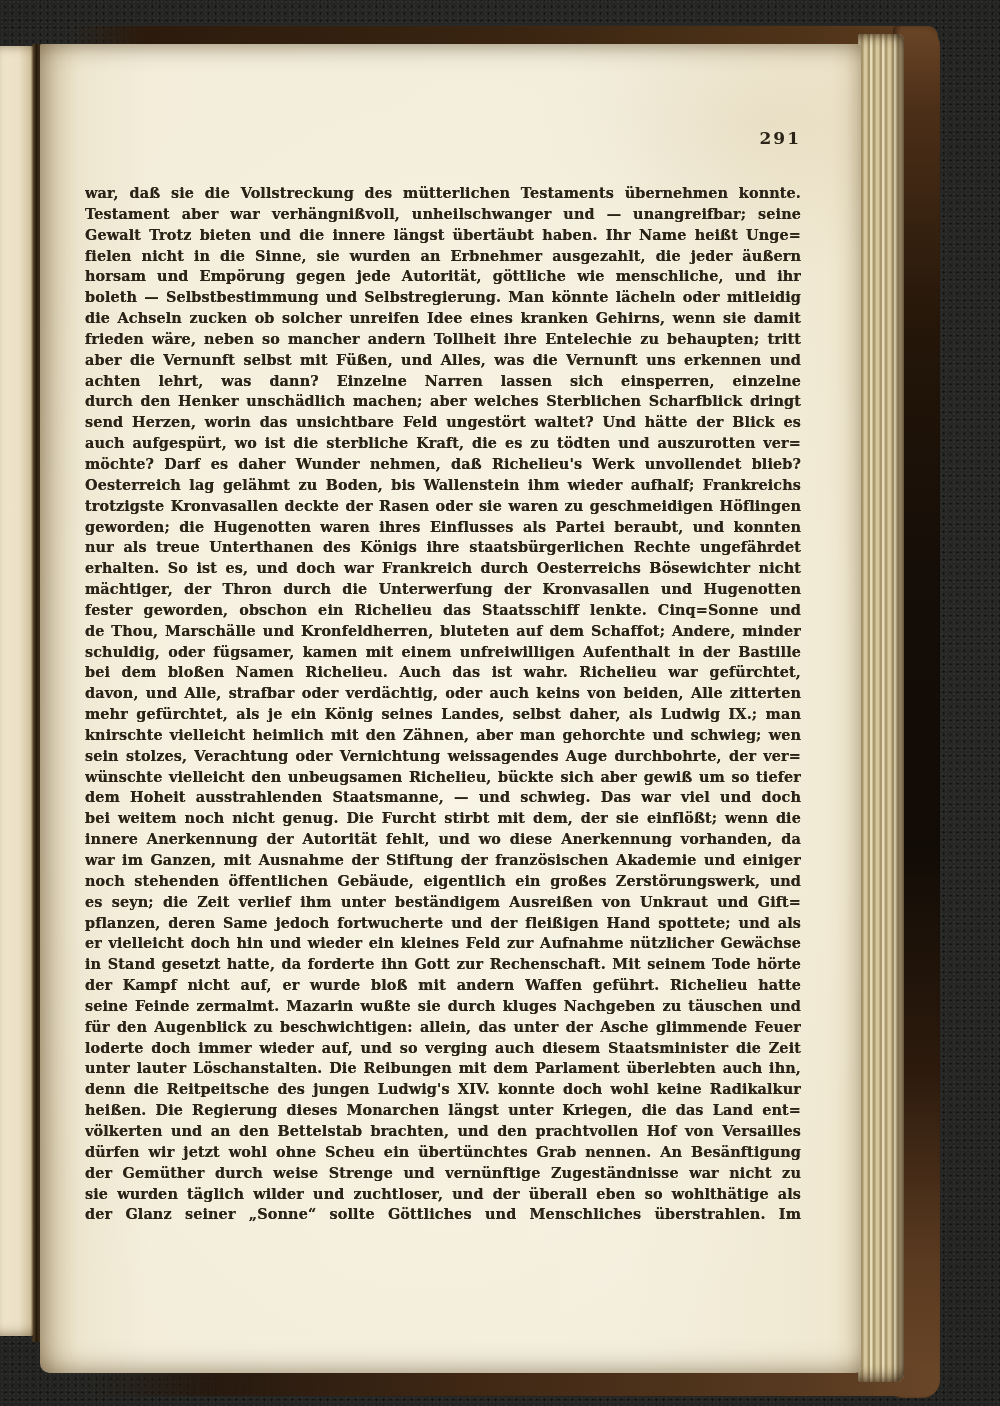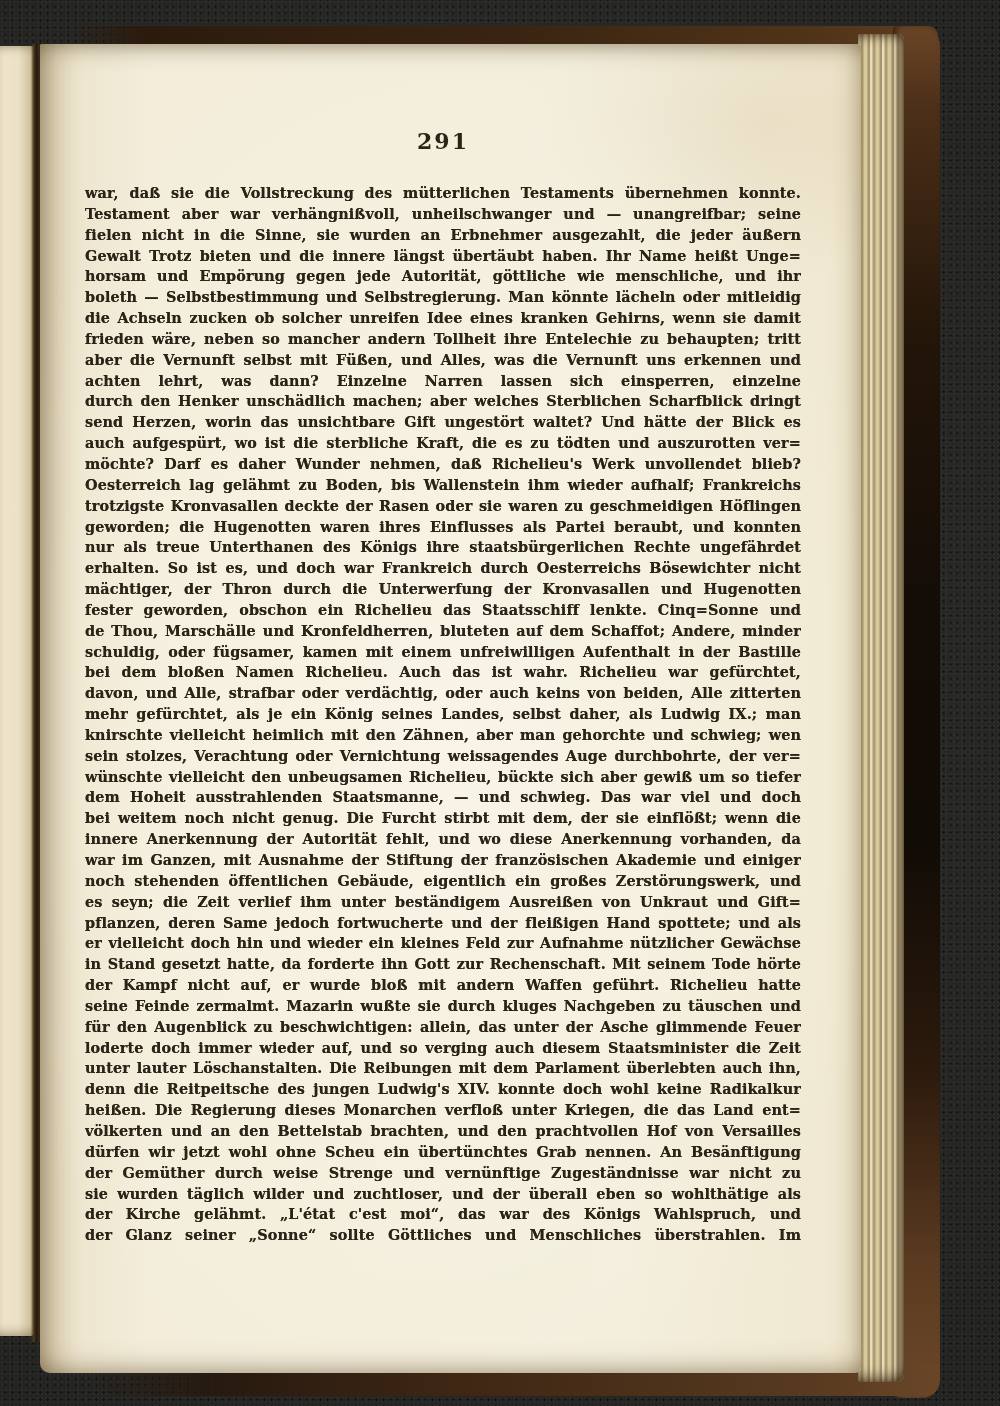--- a/index.html
+++ b/index.html
@@ -65,21 +65,21 @@
     background-color:#f2ecd8;
     border-radius:2px 3px 6px 10px;
     box-shadow:
       inset 0 16px 24px -16px rgba(90,70,40,.6),
       inset 0 -18px 26px -16px rgba(100,78,45,.5),
       inset 26px 0 34px -24px rgba(80,60,30,.55),
       inset -16px 0 24px -18px rgba(110,90,55,.45);
   }
   .pagenum{
     position:absolute;top:84px;left:45px;width:716px;
-    text-align:center;font-size:22px;font-weight:700;letter-spacing:2px;
+    text-align:right;font-size:17px;font-weight:700;letter-spacing:2px;
     color:#2b2317;
   }
   .text-block{
     position:absolute;top:139px;left:45px;width:716px;
     color:#2b2317;
   }
   .text-line{
     height:20.85px;line-height:20.85px;overflow:hidden;
     font-size:14.4px;font-weight:700;letter-spacing:.12px;word-spacing:1px;
     text-align:justify;text-align-last:justify;
@@ -95,30 +95,30 @@
   <div class="cover-right"></div>
   <div class="cover-bottom"></div>
   <div class="fore-edge"></div>
   <div class="left-sliver"></div>
   <div class="gutter"></div>
   <div class="page">
     <div class="pagenum">291</div>
     <div class="text-block">
         <div class="text-line">war, daß sie die Vollstreckung des mütterlichen Testaments übernehmen konnte. Dieses</div>
         <div class="text-line">Testament aber war verhängnißvoll, unheilschwanger und — unangreifbar; seine Legate</div>
+        <div class="text-line">Gewalt Trotz bieten und die innere längst übertäubt haben. Ihr Name heißt Unge=</div>
         <div class="text-line">fielen nicht in die Sinne, sie wurden an Erbnehmer ausgezahlt, die jeder äußern</div>
-        <div class="text-line">Gewalt Trotz bieten und die innere längst übertäubt haben. Ihr Name heißt Unge=</div>
         <div class="text-line">horsam und Empörung gegen jede Autorität, göttliche wie menschliche, und ihr Schi=</div>
         <div class="text-line">boleth — Selbstbestimmung und Selbstregierung. Man könnte lächeln oder mitleidig</div>
         <div class="text-line">die Achseln zucken ob solcher unreifen Idee eines kranken Gehirns, wenn sie damit zu=</div>
         <div class="text-line">frieden wäre, neben so mancher andern Tollheit ihre Entelechie zu behaupten; tritt sie</div>
         <div class="text-line">aber die Vernunft selbst mit Füßen, und Alles, was die Vernunft uns erkennen und</div>
         <div class="text-line">achten lehrt, was dann? Einzelne Narren lassen sich einsperren, einzelne Bösewichter</div>
         <div class="text-line">durch den Henker unschädlich machen; aber welches Sterblichen Scharfblick dringt in</div>
-        <div class="text-line">send Herzen, worin das unsichtbare Gift ungestört waltet? Und hätte der Blick es</div>
+        <div class="text-line">send Herzen, worin das unsichtbare Feld ungestört waltet? Und hätte der Blick es</div>
         <div class="text-line">auch aufgespürt, wo ist die sterbliche Kraft, die es zu tödten und auszurotten ver=</div>
         <div class="text-line">möchte? Darf es daher Wunder nehmen, daß Richelieu's Werk unvollendet blieb?</div>
         <div class="text-line">Oesterreich lag gelähmt zu Boden, bis Wallenstein ihm wieder aufhalf; Frankreichs</div>
         <div class="text-line">trotzigste Kronvasallen deckte der Rasen oder sie waren zu geschmeidigen Höflingen</div>
         <div class="text-line">geworden; die Hugenotten waren ihres Einflusses als Partei beraubt, und konnten</div>
         <div class="text-line">nur als treue Unterthanen des Königs ihre staatsbürgerlichen Rechte ungefährdet</div>
         <div class="text-line">erhalten. So ist es, und doch war Frankreich durch Oesterreichs Bösewichter nicht</div>
         <div class="text-line">mächtiger, der Thron durch die Unterwerfung der Kronvasallen und Hugenotten nicht</div>
         <div class="text-line">fester geworden, obschon ein Richelieu das Staatsschiff lenkte. Cinq=Sonne und</div>
         <div class="text-line">de Thou, Marschälle und Kronfeldherren, bluteten auf dem Schaffot; Andere, minder</div>
@@ -137,22 +137,21 @@
         <div class="text-line">es seyn; die Zeit verlief ihm unter beständigem Ausreißen von Unkraut und Gift=</div>
         <div class="text-line">pflanzen, deren Same jedoch fortwucherte und der fleißigen Hand spottete; und als</div>
         <div class="text-line">er vielleicht doch hin und wieder ein kleines Feld zur Aufnahme nützlicher Gewächse</div>
         <div class="text-line">in Stand gesetzt hatte, da forderte ihn Gott zur Rechenschaft. Mit seinem Tode hörte</div>
         <div class="text-line">der Kampf nicht auf, er wurde bloß mit andern Waffen geführt. Richelieu hatte</div>
         <div class="text-line">seine Feinde zermalmt. Mazarin wußte sie durch kluges Nachgeben zu täuschen und</div>
         <div class="text-line">für den Augenblick zu beschwichtigen: allein, das unter der Asche glimmende Feuer</div>
         <div class="text-line">loderte doch immer wieder auf, und so verging auch diesem Staatsminister die Zeit</div>
         <div class="text-line">unter lauter Löschanstalten. Die Reibungen mit dem Parlament überlebten auch ihn,</div>
         <div class="text-line">denn die Reitpeitsche des jungen Ludwig's XIV. konnte doch wohl keine Radikalkur</div>
-        <div class="text-line">heißen. Die Regierung dieses Monarchen verfloß unter Kriegen, die das Land ent=</div>
+        <div class="text-line">heißen. Die Regierung dieses Monarchen längst unter Kriegen, die das Land ent=</div>
         <div class="text-line">völkerten und an den Bettelstab brachten, und den prachtvollen Hof von Versailles</div>
         <div class="text-line">dürfen wir jetzt wohl ohne Scheu ein übertünchtes Grab nennen. An Besänftigung</div>
         <div class="text-line">der Gemüther durch weise Strenge und vernünftige Zugeständnisse war nicht zu denken;</div>
         <div class="text-line">sie wurden täglich wilder und zuchtloser, und der überall eben so wohlthätige als noth=</div>
-        <div class="text-line">der Kirche gelähmt. „L'état c'est moi“, das war des Königs Wahlspruch, und</div>
         <div class="text-line">der Glanz seiner „Sonne“ sollte Göttliches und Menschliches überstrahlen. Im</div>
       </div>
   </div>
 </div>
 
 </body></html>

